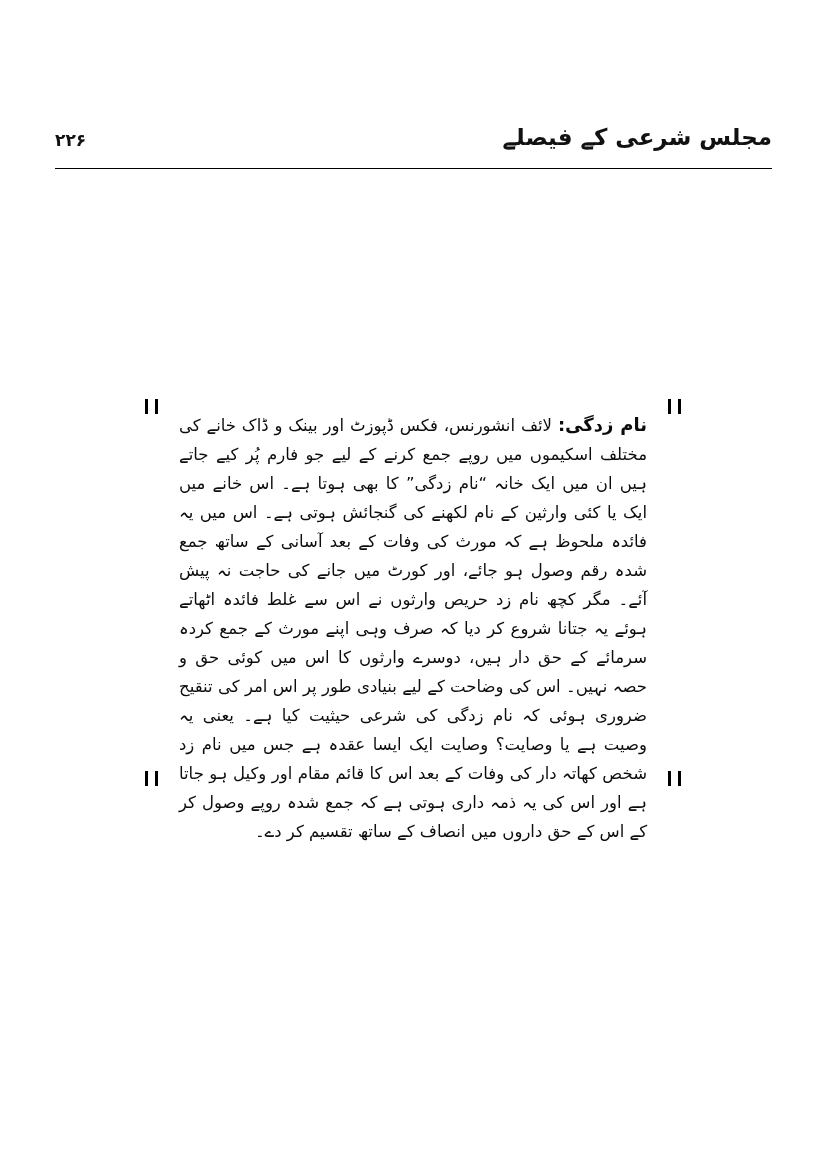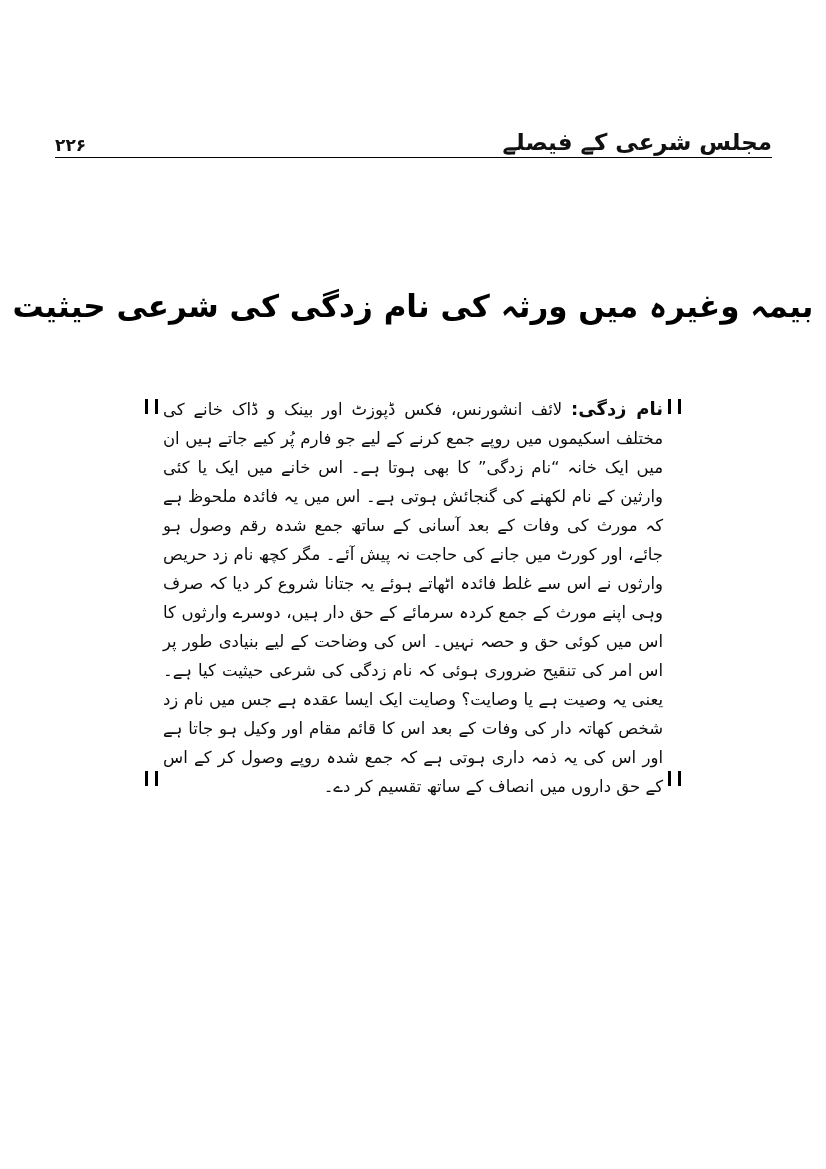--- a/index.html
+++ b/index.html
@@ -13,28 +13,28 @@
     height: 1169px;
     background: #ffffff;
     color: #111111;
     font-family: "DejaVu Sans", sans-serif;
     overflow: hidden;
     box-sizing: border-box;
   }
   
   .header {
     position: absolute;
-    top: 128px;
+    top: 139px;
     left: 55px;
     right: 54px;
     display: flex;
     direction: ltr;
     align-items: flex-end;
     border-bottom: 1.5px solid #000;
-    padding-bottom: 2px;
+    padding-bottom: 18px;
     height: 30px;
     box-sizing: border-box;
   }
   .page-number {
     font-size: 17px;
     font-weight: bold;
     direction: rtl;
     white-space: nowrap;
     line-height: 1;
     padding-bottom: 1px;
@@ -66,21 +66,21 @@
   }
   
   .body-block {
     position: absolute;
     top: 394px;
     left: 163px;
     width: 500px;
     direction: rtl;
   }
   .para {
-    margin: 0;
+    margin: 16px;
     font-size: 16.5px;
     line-height: 29px;
     text-align: justify;
     color: #0c0c0c;
   }
   .para + .para {
     margin-top: 0;
   }
   .para.indent {
     text-indent: 30px;
@@ -109,21 +109,20 @@
 <body>
 
 <div class="page">
 
   <div class="header">
     <span class="page-number">۲۲۶</span>
     <span class="header-rule"></span>
     <span class="book-title">مجلس شرعی کے فیصلے</span>
   </div>
 
-  <h1 class="article-title">بیمہ وغیرہ میں ورثہ کی نام زدگی کی شرعی حیثیت</h1>
 
   <div class="body-block">
 
     <span class="section-mark mark-1r"></span>
     <span class="section-mark mark-1l"></span>
     <span class="section-mark mark-2r"></span>
     <span class="section-mark mark-2l"></span>
 
     <p class="para">
       <strong class="lead">نام زدگی:</strong>

